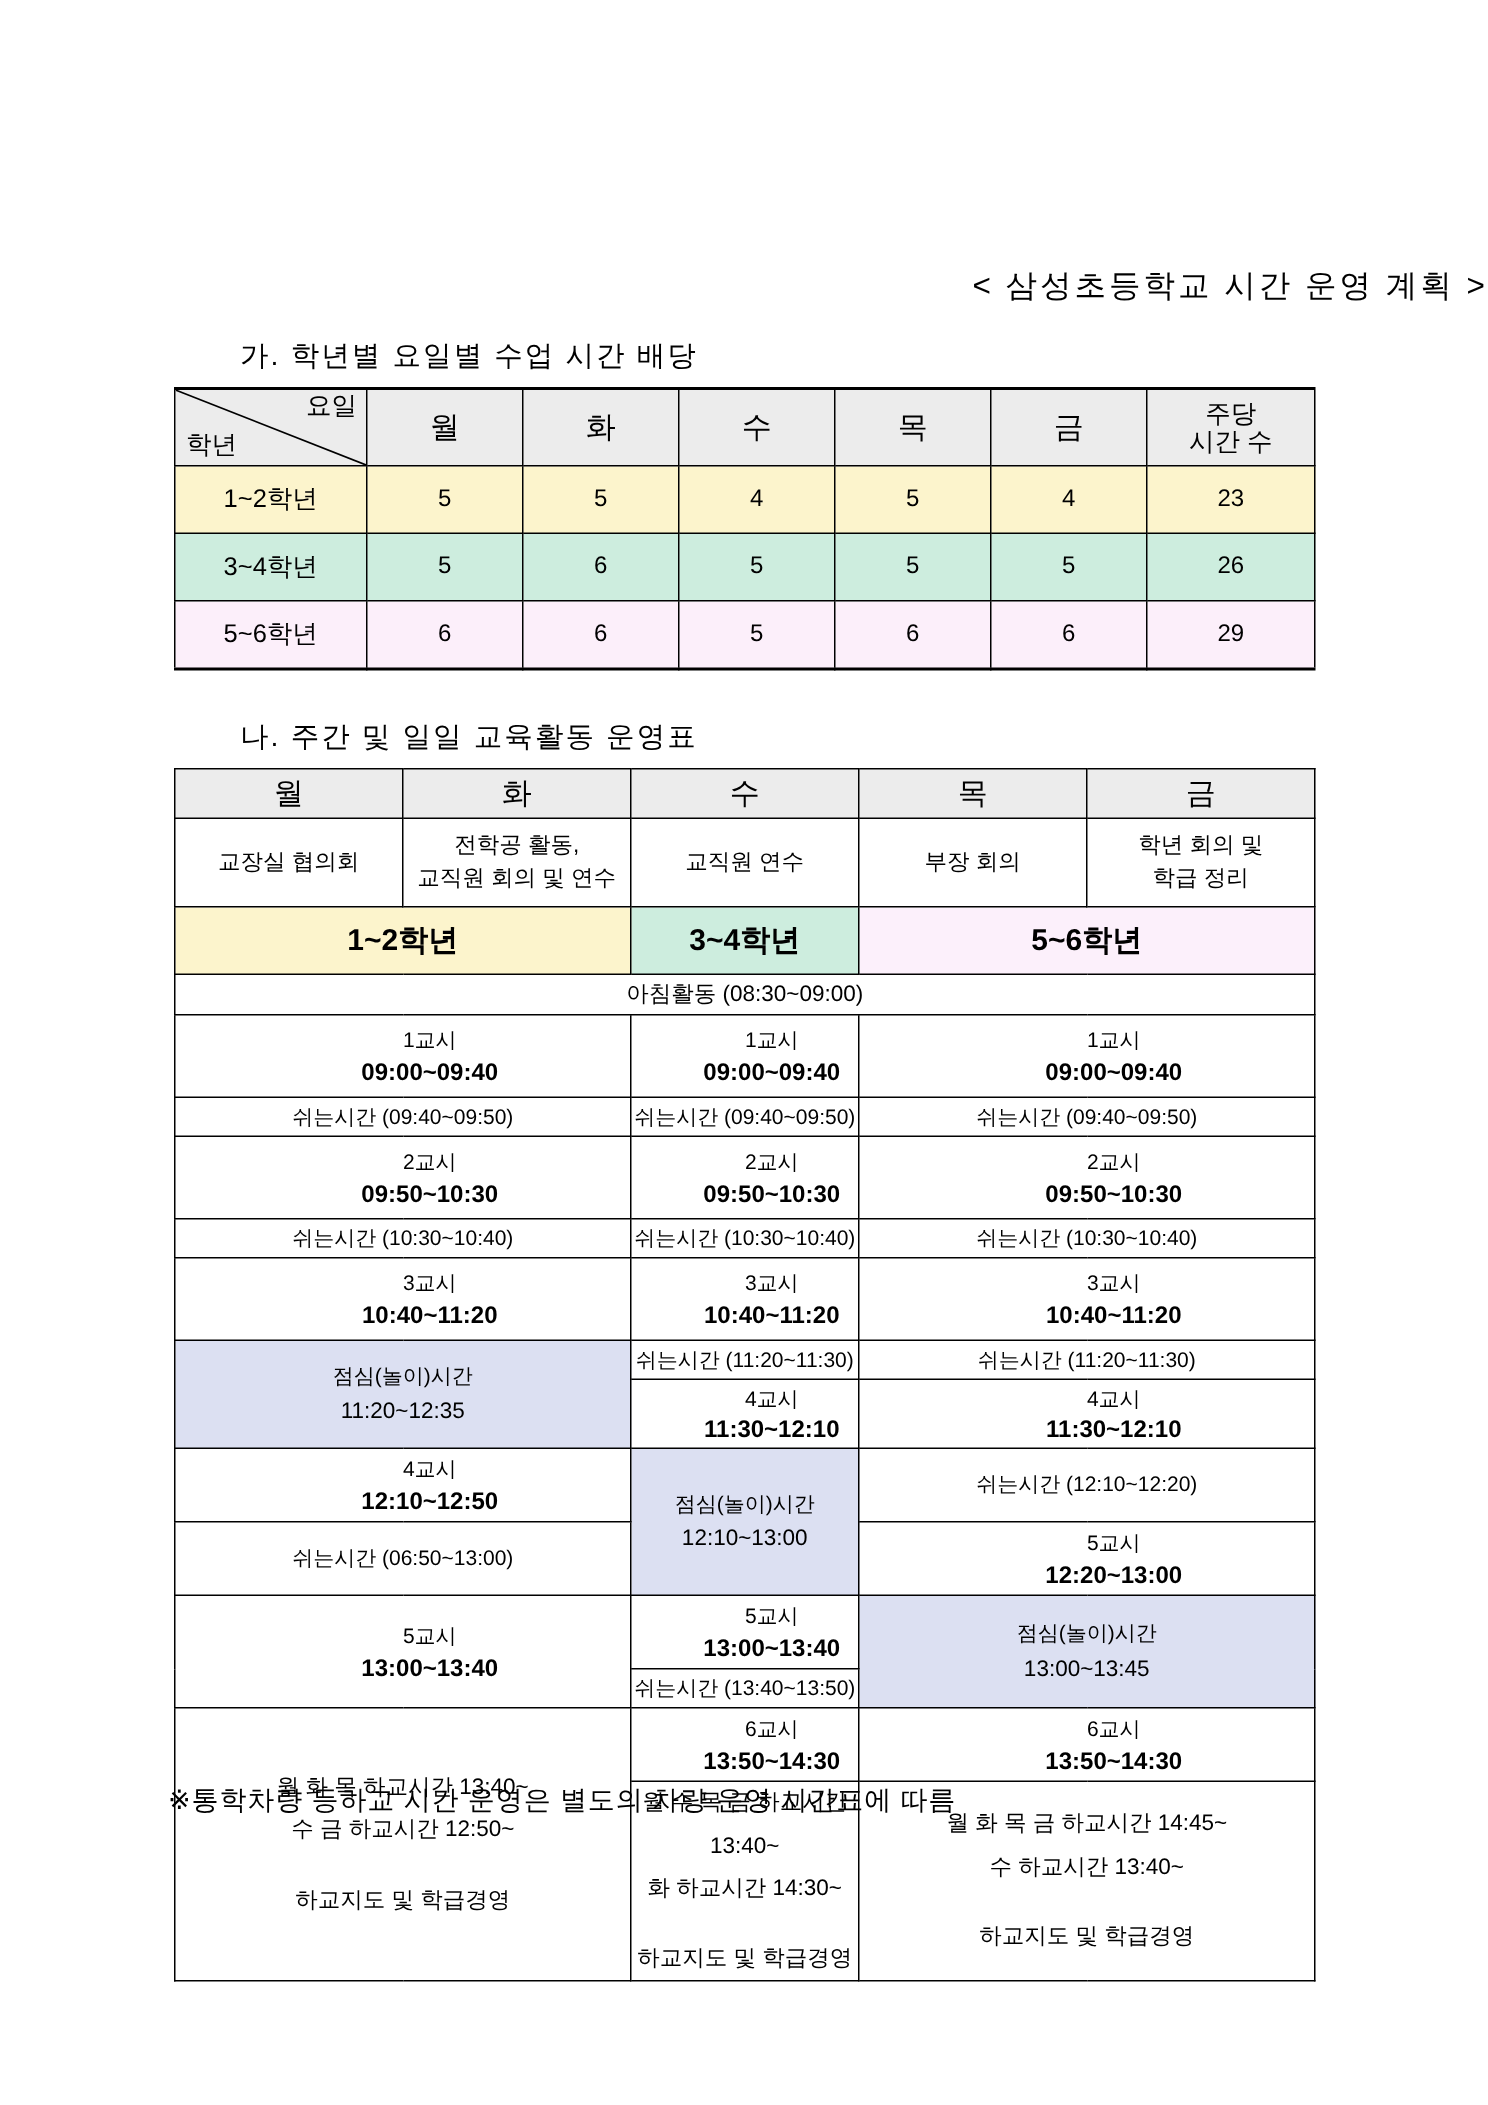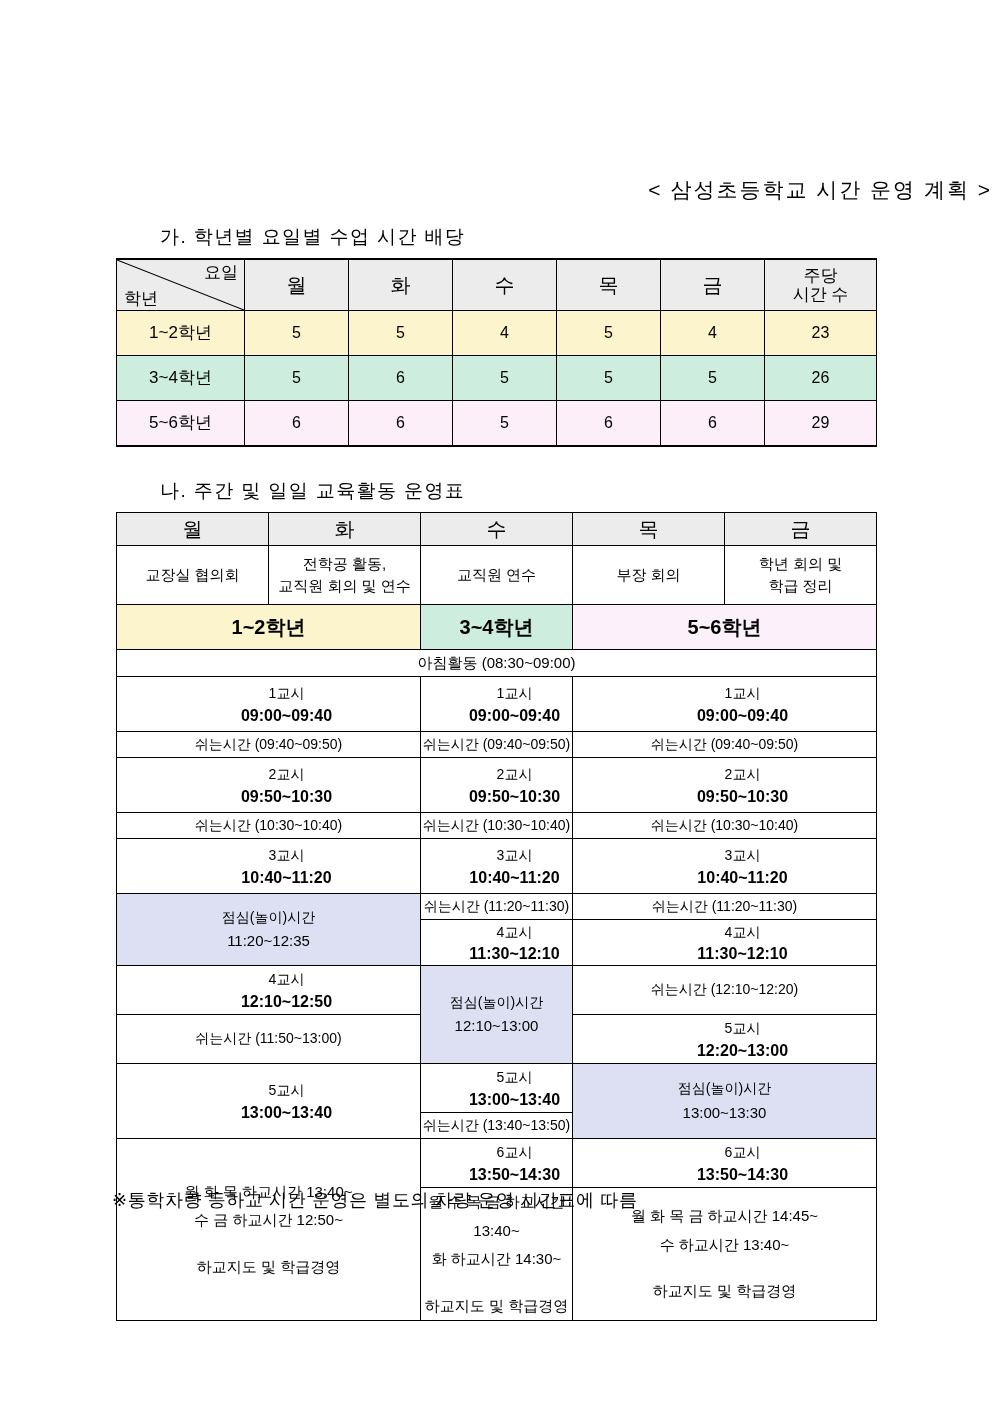--- a/index.html
+++ b/index.html
@@ -82,20 +82,21 @@
   }
   #table-allocation .hdr.two-line {
     font-size: 17px;
     line-height: 1.12;
   }
   #table-allocation .corner {
     background: #ececec;
     position: relative;
     padding: 0;
     overflow: hidden;
+    font-family: Liberation Mono, monospace;
   }
   #table-allocation .corner .diag {
     position: absolute;
     left: 0; top: 0;
     width: 100%; height: 100%;
     pointer-events: none;
   }
   #table-allocation .corner .lbl-col {
     position: absolute;
     right: 6px;
@@ -401,39 +402,39 @@
           <span class="p-name">4교시</span>
           <span class="p-time">12:10~12:50</span>
         </td>
         <td class="lunch" rowspan="2">
           <span class="l-name">점심(놀이)시간</span>
           <span class="l-time">12:10~13:00</span>
         </td>
         <td class="rest" colspan="2">쉬는시간 (12:10~12:20)</td>
       </tr>
       <tr>
-        <td class="rest" colspan="2">쉬는시간 (11:50~13:00)</td>
+        <td class="rest" colspan="2">쉬는시간 (06:50~13:00)</td>
         <td class="period" colspan="2" style="height:48px;">
           <span class="p-name">5교시</span>
           <span class="p-time">12:20~13:00</span>
         </td>
       </tr>
 
       <tr>
         <td class="period" colspan="2" rowspan="2" style="height:52px;">
           <span class="p-name">5교시</span>
           <span class="p-time">13:00~13:40</span>
         </td>
         <td class="period" style="height:48px;">
           <span class="p-name">5교시</span>
           <span class="p-time">13:00~13:40</span>
         </td>
         <td class="lunch" colspan="2" rowspan="2">
           <span class="l-name">점심(놀이)시간</span>
-          <span class="l-time">13:00~13:30</span>
+          <span class="l-time">13:00~13:45</span>
         </td>
       </tr>
       <tr>
         <td class="rest">쉬는시간 (13:40~13:50)</td>
       </tr>
 
       <tr>
         <td class="dismiss" colspan="2" rowspan="2" style="height:150px;">
           <span class="d-line">월 화 목 하교시간 13:40~</span>
           <span class="d-line">수 금 하교시간 12:50~</span>

